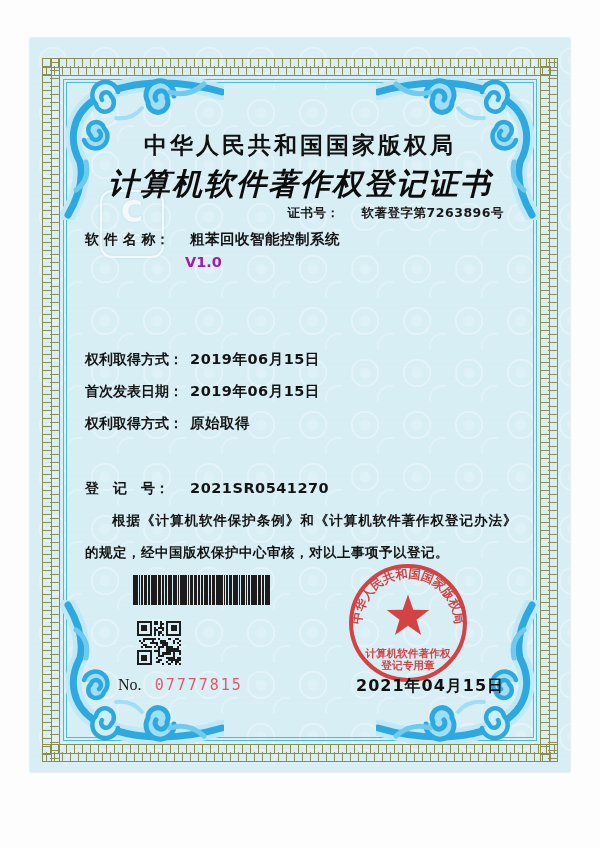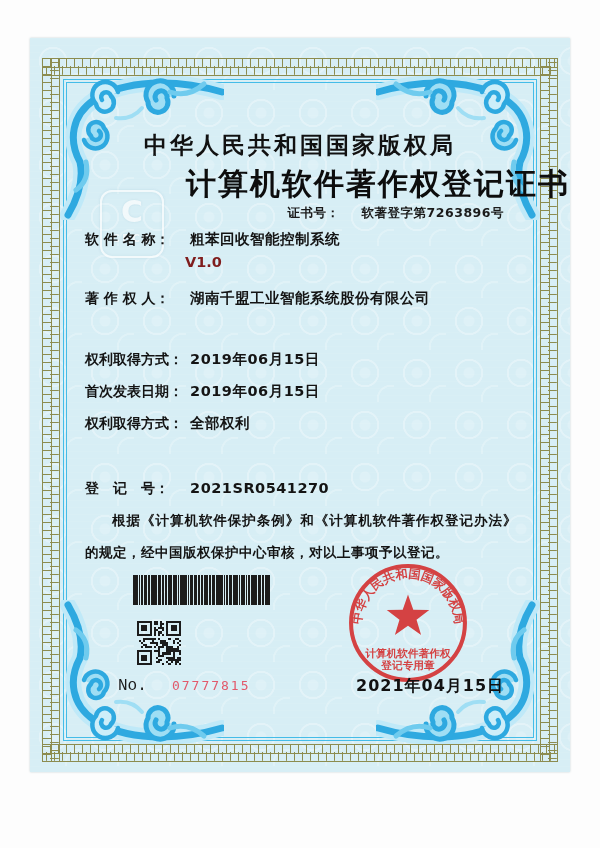--- a/index.html
+++ b/index.html
@@ -70,22 +70,22 @@
   .corner.tr{right:24px;top:32px;transform:scaleX(-1);}
   .corner.bl{left:24px;bottom:22px;transform:scaleY(-1);}
   .corner.br{right:24px;bottom:22px;transform:scale(-1,-1);}
 
   
   .authority{
     position:absolute;left:0;right:0;top:92px;text-align:center;z-index:4;
     font-size:23px;font-weight:bold;color:#111;letter-spacing:3px;
   }
   .cert-title{
-    position:absolute;left:0;right:0;top:126px;text-align:right;z-index:4;
-    font-size:30px;font-weight:bold;color:#0d0d0d;letter-spacing:2px;
+    position:absolute;left:0;right:0;top:126px;text-align:center;z-index:4;
+    font-size:30px;font-weight:bold;color:#0d0d0d;letter-spacing:2px;font-style:italic;
   }
   .certno{
     position:absolute;right:66px;top:167px;z-index:4;
     font-size:12.5px;font-weight:bold;color:#1a1a1a;letter-spacing:.5px;
   }
   .certno .lbl{margin-right:22px;}
 
   .cpcc{
     position:absolute;left:70px;top:152px;width:60px;height:64px;z-index:2;
     border:2px solid rgba(255,255,255,.75);border-radius:12px;
@@ -93,45 +93,45 @@
     color:rgba(255,255,255,.85);text-align:center;opacity:.9;
   }
   .cpcc .c-glyph{font-size:30px;line-height:40px;font-weight:bold;text-shadow:0 0 2px rgba(160,200,215,.5);}
   .cpcc .c-word{font-size:11px;letter-spacing:2px;font-weight:bold;text-shadow:0 0 2px rgba(160,200,215,.5);}
 
   .frow{position:absolute;left:55px;right:40px;z-index:4;white-space:nowrap;}
   .frow .flabel{
     display:inline-block;width:100px;font-size:14px;font-weight:bold;color:#141414;
   }
   .frow .fvalue{font-size:14.5px;font-weight:bold;color:#141414;letter-spacing:.5px;margin-top:7px;}
-  .fver{position:absolute;left:155px;z-index:4;font-size:14.5px;font-weight:bold;color:#7f1d1d;}
+  .fver{position:absolute;left:155px;z-index:4;font-size:14.5px;font-weight:bold;color:#a21caf;}
 
   .statement{
     position:absolute;left:55px;width:432px;top:466px;z-index:4;
     font-size:13.5px;font-weight:600;color:#141414;line-height:32px;
     text-indent:2em;letter-spacing:.5px;text-align:justify;
   }
 
   .barcode{
     position:absolute;left:103px;top:537px;height:30px;z-index:4;
     display:flex;align-items:stretch;
   }
   .barcode i{display:block;background:#1c1c1c;margin-right:1px;}
 
   .qr{
     position:absolute;left:107px;top:583px;width:44px;height:44px;z-index:4;
     display:grid;grid-template-columns:repeat(21,1fr);grid-template-rows:repeat(21,1fr);
   }
   .qr b{background:#1c1c1c;}
 
   .serial{position:absolute;left:88px;top:637px;z-index:4;white-space:nowrap;}
-  .serial .no-lbl{font-family:Liberation Mono, monospace;font-size:16px;color:#1a1a1a;}
+  .serial .no-lbl{font-family:Liberation Serif, serif;font-size:16px;color:#1a1a1a;}
   .serial .no-val{
     font-family:"DejaVu Sans Mono","Liberation Mono",monospace;
-    font-size:13px;color:#e2596b;letter-spacing:2px;margin-left:20px;
+    font-size:15px;color:#e2596b;letter-spacing:2px;margin-left:8px;
   }
 
   .stamp{position:absolute;left:317px;top:524px;width:122px;height:122px;z-index:5;opacity:.92;}
   .issue-date{
     position:absolute;left:326px;top:638px;z-index:6;
     font-size:16px;font-weight:bold;color:#111;letter-spacing:1px;
   }
 </style>
 </head>
 <body>
@@ -202,35 +202,31 @@
   <div class="cpcc">
     <div class="c-glyph">C</div>
     <div class="c-word">CPCC</div>
   </div>
 
   <div class="frow" style="top:191px">
     <span class="flabel">软 件 名 称：</span>
     <span class="fvalue">粗苯回收智能控制系统</span>
   </div>
   <div class="fver" style="top:216px">V1.0</div>
-  <div class="frow" style="top:250px">
-    <span class="flabel">著 作 权 人：</span>
-    <span class="fvalue">湖南千盟工业智能系统股份有限公司</span>
-  </div>
   <div class="frow" style="top:311px">
     <span class="flabel">权利取得方式：</span>
     <span class="fvalue">2019年06月15日</span>
   </div>
   <div class="frow" style="top:343px">
     <span class="flabel">首次发表日期：</span>
     <span class="fvalue">2019年06月15日</span>
   </div>
   <div class="frow" style="top:375px">
     <span class="flabel">权利取得方式：</span>
-    <span class="fvalue">全部权利</span>
+    <span class="fvalue">原始取得</span>
   </div>
   <div class="frow" style="top:440px">
     <span class="flabel">登　记　号：</span>
     <span class="fvalue">2021SR0541270</span>
   </div>
 
   <div class="statement">根据《计算机软件保护条例》和《计算机软件著作权登记办法》的规定，经中国版权保护中心审核，对以上事项予以登记。</div>
 
   <div class="barcode" id="barcode">
       <i style="width: 4.8px;"></i>

